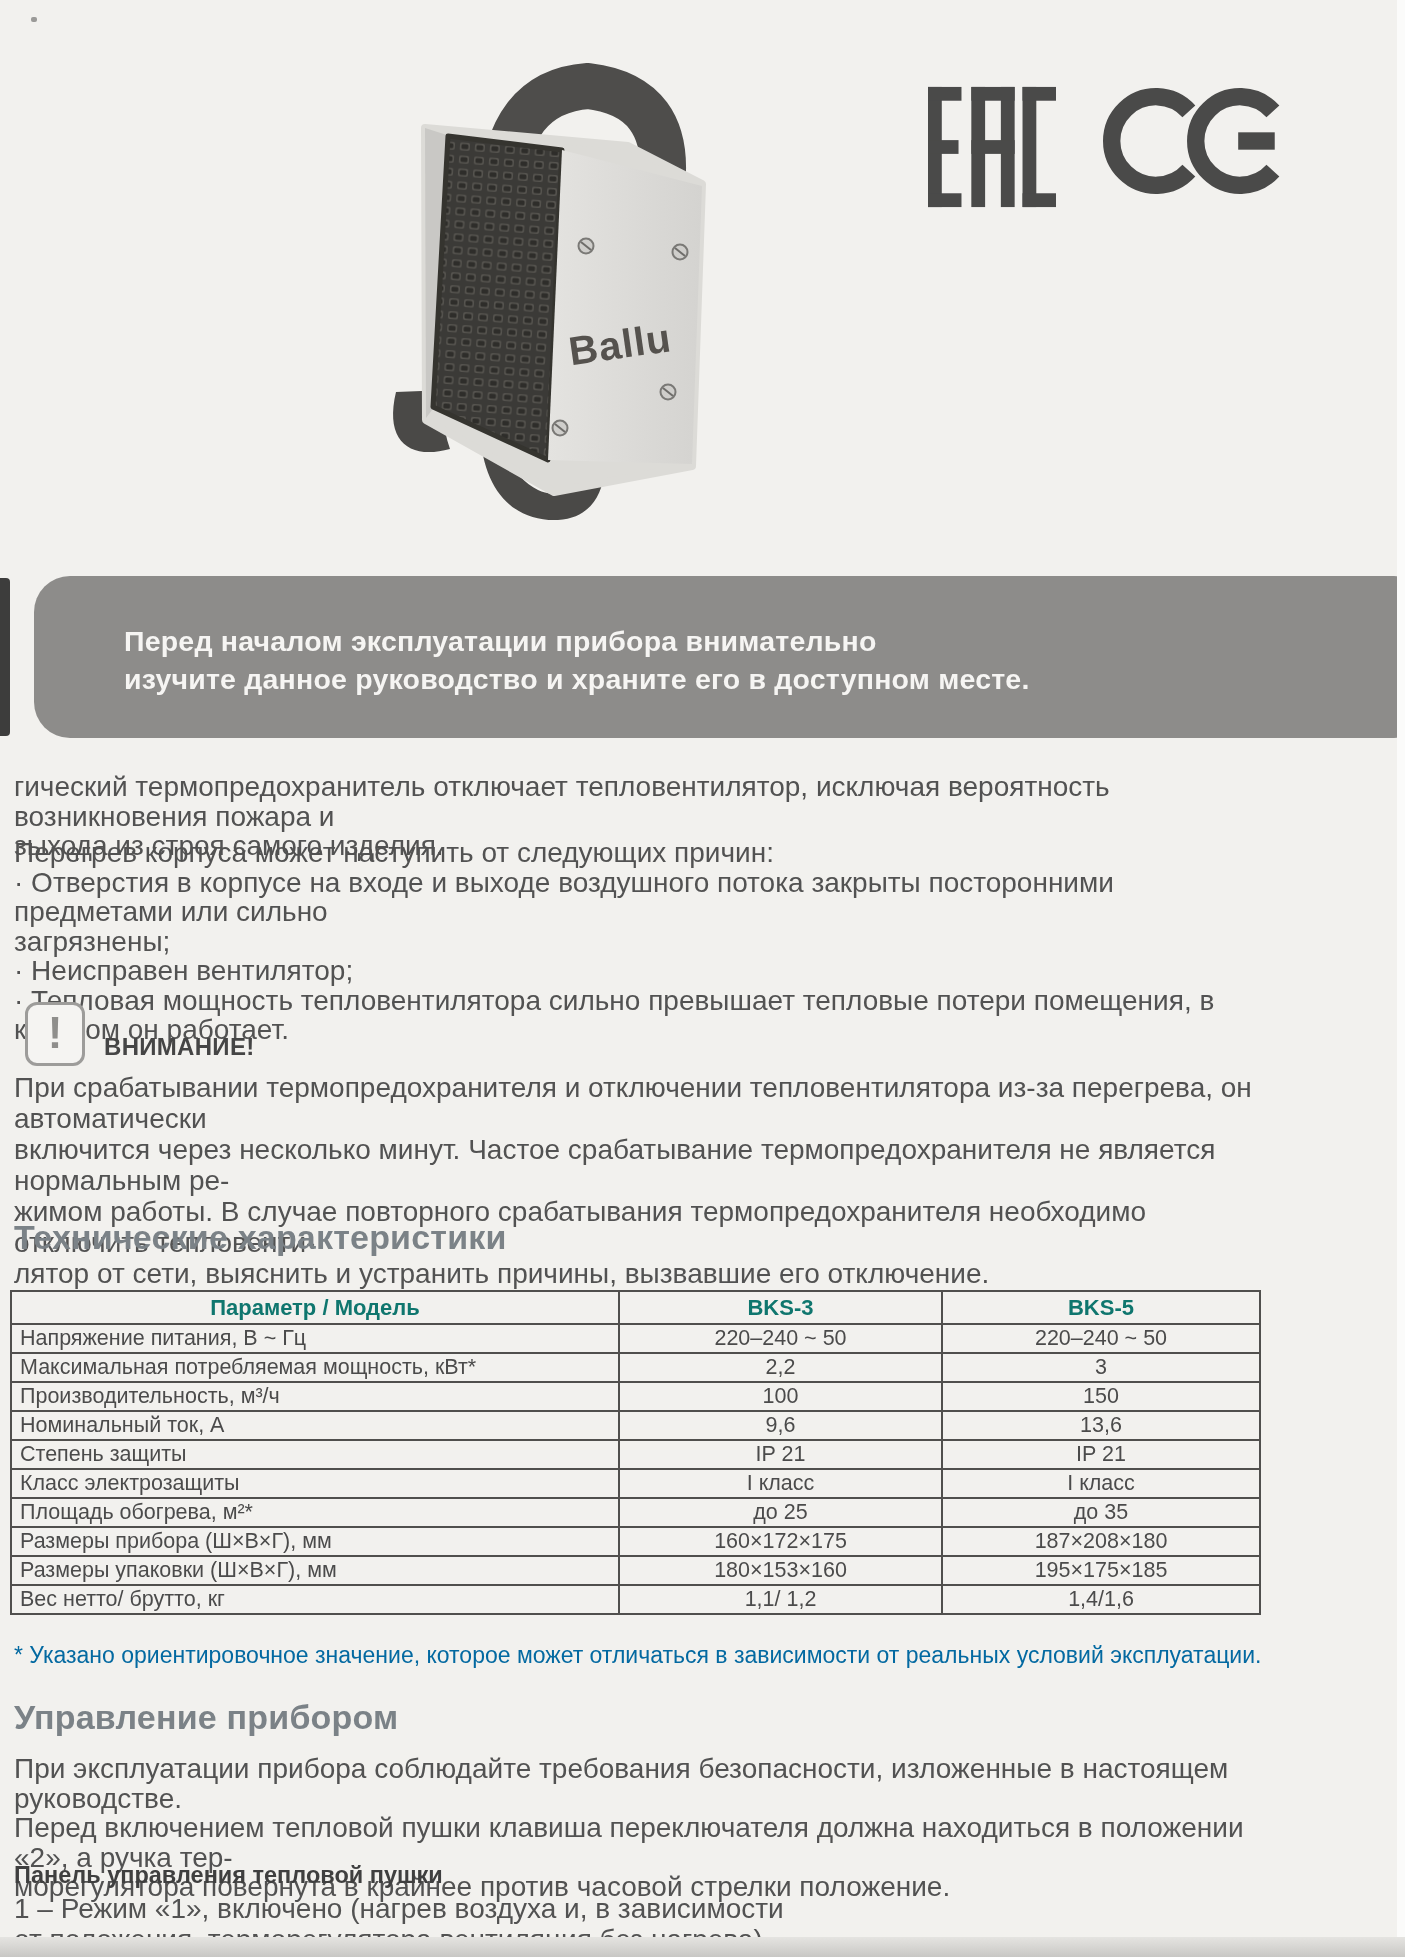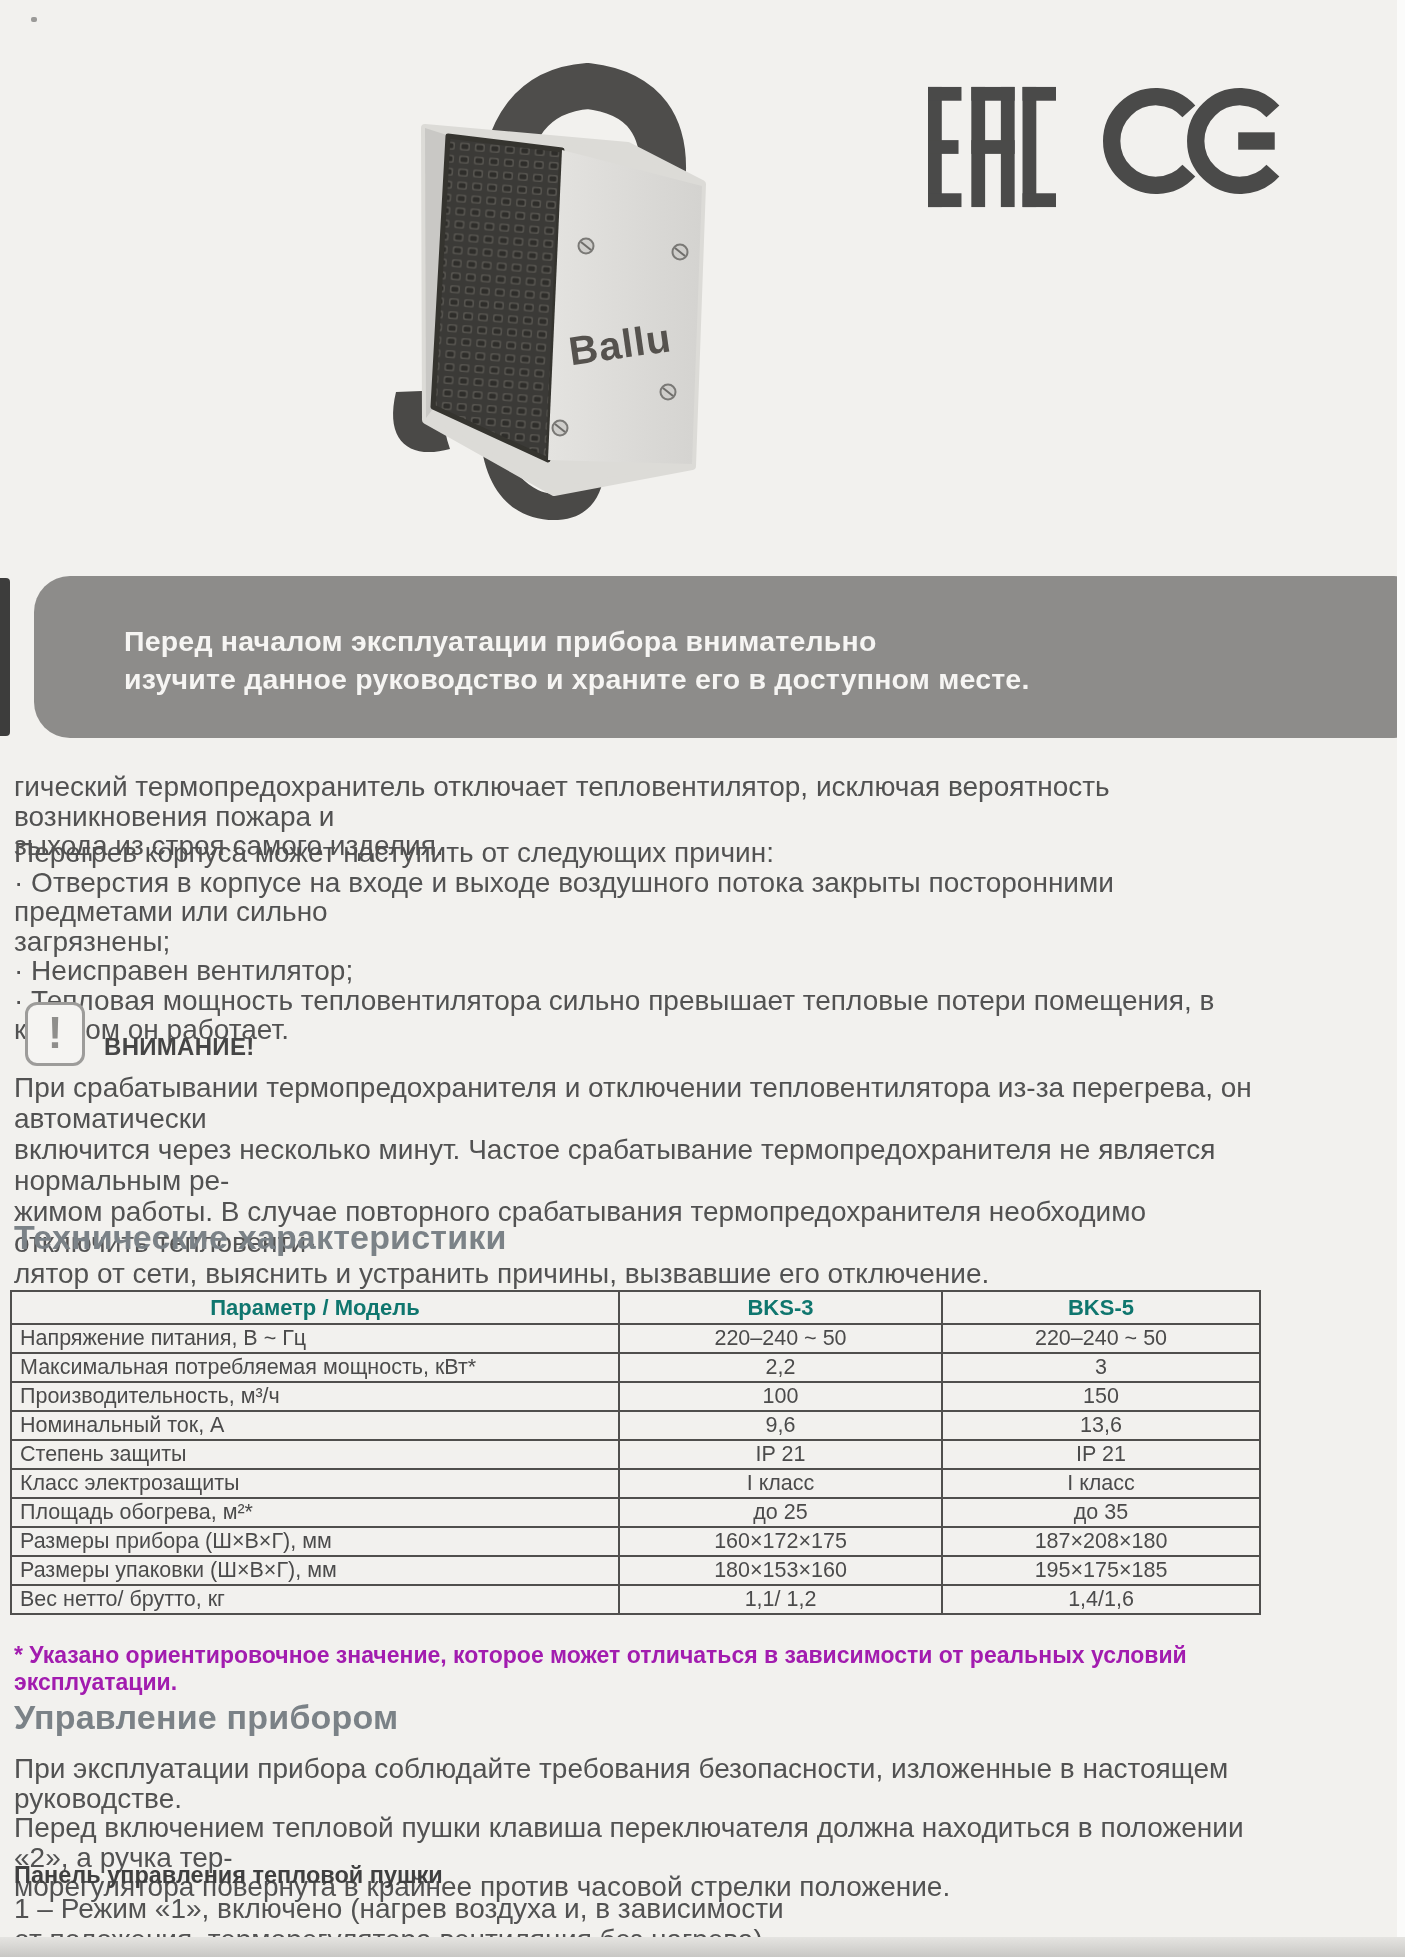--- a/index.html
+++ b/index.html
@@ -64,21 +64,21 @@
     font-size:21.5px;color:#4b4b4b;
   }
   .spec-table th,.spec-table td{border:2px solid #504f4d;padding:0;}
   .spec-table th{height:31px;font-size:22px;font-weight:bold;color:#0f766e;text-align:center;}
   .spec-table td{height:27px;}
   .spec-table td.param{text-align:left;padding-left:8px;}
   .spec-table td.val{text-align:center;}
 
   .footnote{
     position:absolute;left:14px;top:1642px;width:1290px;
-    font-size:23px;color:#a21caf;font-weight:bold;
+    font-size:23px;color:#0369a1;
   }
   .p3{top:1754px;line-height:29.5px;}
   .subheading{
     position:absolute;left:14px;top:1862px;
     font-size:23.5px;font-weight:bold;color:#3f3f3f;
   }
   .list-lines{top:1893px;line-height:31px;}
 </style>
 </head>
 <body>

